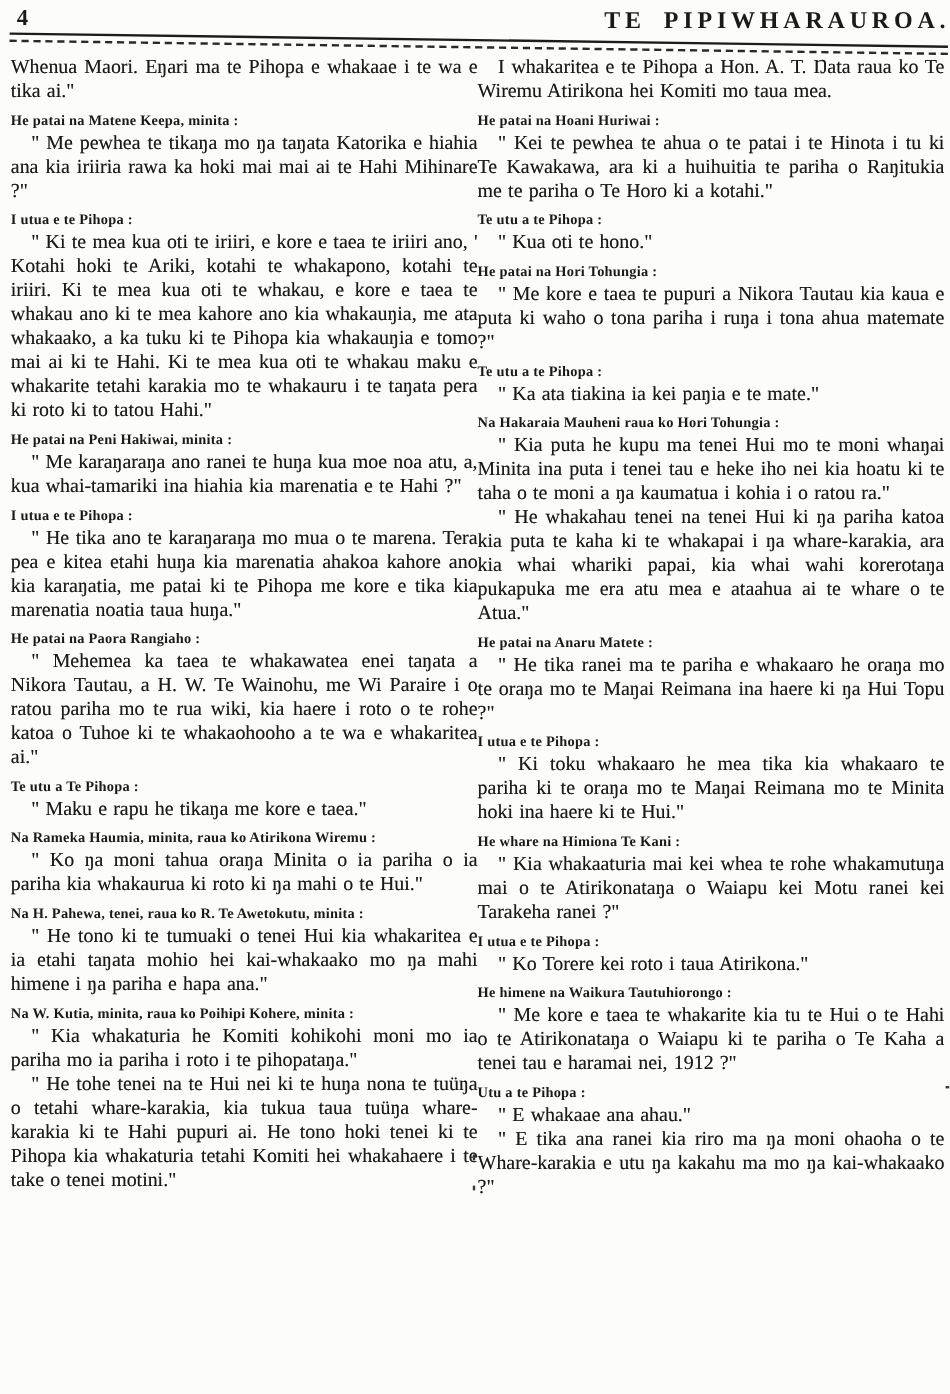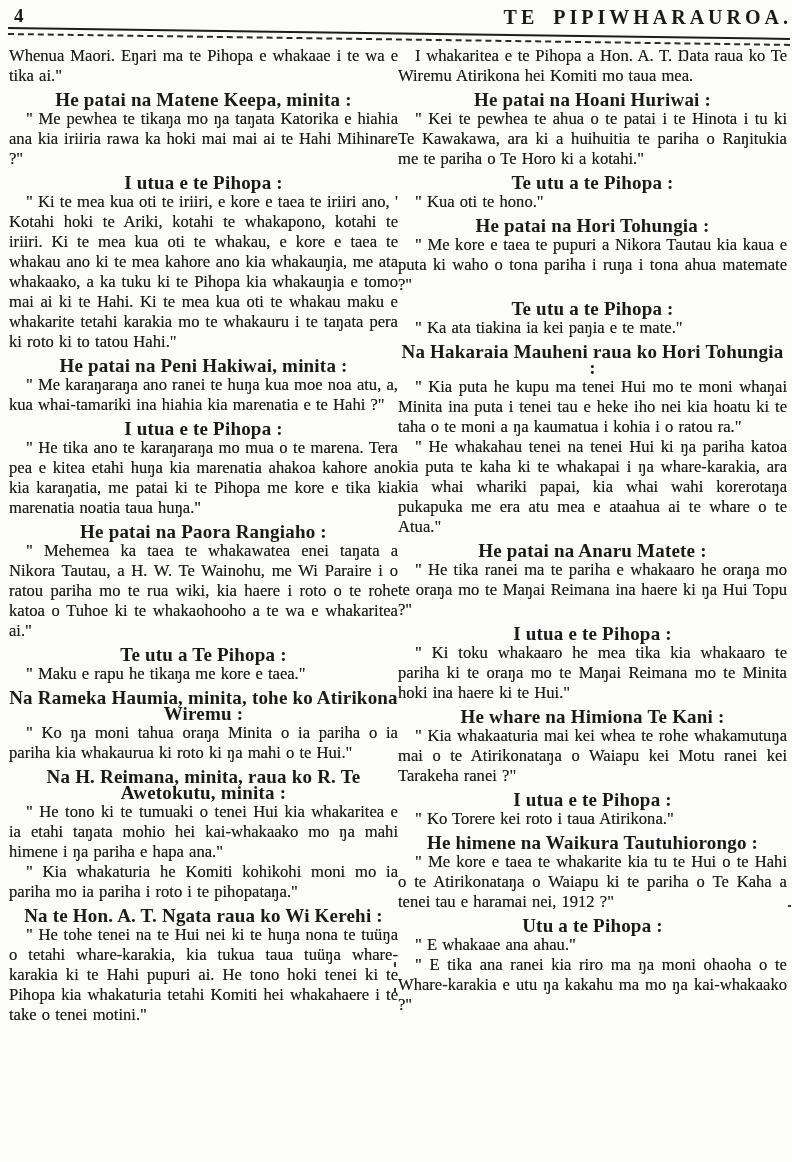--- a/index.html
+++ b/index.html
@@ -31,24 +31,23 @@
   }
   .header-rule .line2{
     height:0;margin-top:4px;border-top:2px dashed #2a2a2a;
   }
   .columns{
     position:absolute;top:46px;left:9px;right:5px;
     display:flex;
   }
   .col{flex:1;min-width:0;}
   .speaker{
-    font-size:19px;line-height:16px;font-weight:bold;
+    font-size:12px;line-height:16px;font-weight:bold;
     letter-spacing:0.2px;
     margin:6px 0 1px 0;
-    text-align:center;
   }
   .q{
     font-size:16.6px;line-height:20px;
     text-align:justify;text-indent:17px;
     margin:0;word-spacing:1px;
     text-shadow:0 0 0.4px rgba(20,20,20,0.55);
   }
   .q.flush{text-indent:0;}
   .artifact{
     position:absolute;background:#3a3a3a;
@@ -79,26 +78,26 @@
         <div class="speaker">I utua e te Pihopa :</div>
         <p class="q">" Ki te mea kua oti te iriiri, e kore e taea te iriiri ano, ' Kotahi hoki te Ariki, kotahi te whakapono, kotahi te iriiri.  Ki te mea kua oti te whakau, e kore e taea te whakau ano ki te mea kahore ano kia whakauŋia, me ata whakaako, a ka tuku ki te Pihopa kia whakauŋia e tomo mai ai ki te Hahi.  Ki te mea kua oti te whakau maku e whakarite tetahi karakia mo te whakauru i te taŋata pera ki roto ki to tatou Hahi."</p>
         <div class="speaker">He patai na Peni Hakiwai, minita :</div>
         <p class="q">" Me karaŋaraŋa ano ranei te huŋa kua moe noa atu, a, kua whai-tamariki ina hiahia kia marenatia e te Hahi ?"</p>
         <div class="speaker">I utua e te Pihopa :</div>
         <p class="q">" He tika ano te karaŋaraŋa mo mua o te marena.  Tera pea e kitea etahi huŋa kia marenatia ahakoa kahore ano kia karaŋatia, me patai ki te Pihopa me kore e tika kia marenatia noatia taua huŋa."</p>
         <div class="speaker">He patai na Paora Rangiaho :</div>
         <p class="q">" Mehemea ka taea te whakawatea enei taŋata a Nikora Tautau, a H. W. Te Wainohu, me Wi Paraire i o ratou pariha mo te rua wiki, kia haere i roto o te rohe katoa o Tuhoe ki te whakaohooho a te wa e whakaritea ai."</p>
         <div class="speaker">Te utu a Te Pihopa :</div>
         <p class="q">" Maku e rapu he tikaŋa me kore e taea."</p>
-        <div class="speaker">Na Rameka Haumia, minita, tohe ko Atirikona Wiremu :</div>
+        <div class="speaker">Na Rameka Haumia, minita, raua ko Atirikona Wiremu :</div>
         <p class="q">" Ko ŋa moni tahua oraŋa Minita o ia pariha o ia pariha kia whakaurua ki roto ki ŋa mahi o te Hui."</p>
-        <div class="speaker">Na H. Reimana, minita, raua ko R. Te Awetokutu, minita :</div>
+        <div class="speaker">Na H. Pahewa, tenei, raua ko R. Te Awetokutu, minita :</div>
         <p class="q">" He tono ki te tumuaki o tenei Hui kia whakaritea e ia etahi taŋata mohio hei kai-whakaako mo ŋa mahi himene i ŋa pariha e hapa ana."</p>
+        <div class="speaker">Na W. Kutia, minita, raua ko Poihipi Kohere, minita :</div>
         <p class="q">" Kia whakaturia he Komiti kohikohi moni mo ia pariha mo ia pariha i roto i te pihopataŋa."</p>
-        <div class="speaker">Na te Hon. A. T. Ngata raua ko Wi Kerehi :</div>
         <p class="q">" He tohe tenei na te Hui nei ki te huŋa nona te tuüŋa o tetahi whare-karakia, kia tukua taua tuüŋa whare-karakia ki te Hahi pupuri ai.  He tono hoki tenei ki te Pihopa kia whakaturia tetahi Komiti hei whakahaere i te take o tenei motini."</p>
       </div>
     <div class="col">
         <p class="q">I whakaritea e te Pihopa a Hon. A. T. Ŋata raua ko Te Wiremu Atirikona hei Komiti mo taua mea.</p>
         <div class="speaker">He patai na Hoani Huriwai :</div>
         <p class="q">" Kei te pewhea te ahua o te patai i te Hinota i tu ki Te Kawakawa, ara ki a huihuitia te pariha o Raŋitukia me te pariha o Te Horo ki a kotahi."</p>
         <div class="speaker">Te utu a te Pihopa :</div>
         <p class="q">" Kua oti te hono."</p>
         <div class="speaker">He patai na Hori Tohungia :</div>
         <p class="q">" Me kore e taea te pupuri a Nikora Tautau kia kaua e puta ki waho o tona pariha i ruŋa i tona ahua matemate ?"</p>

